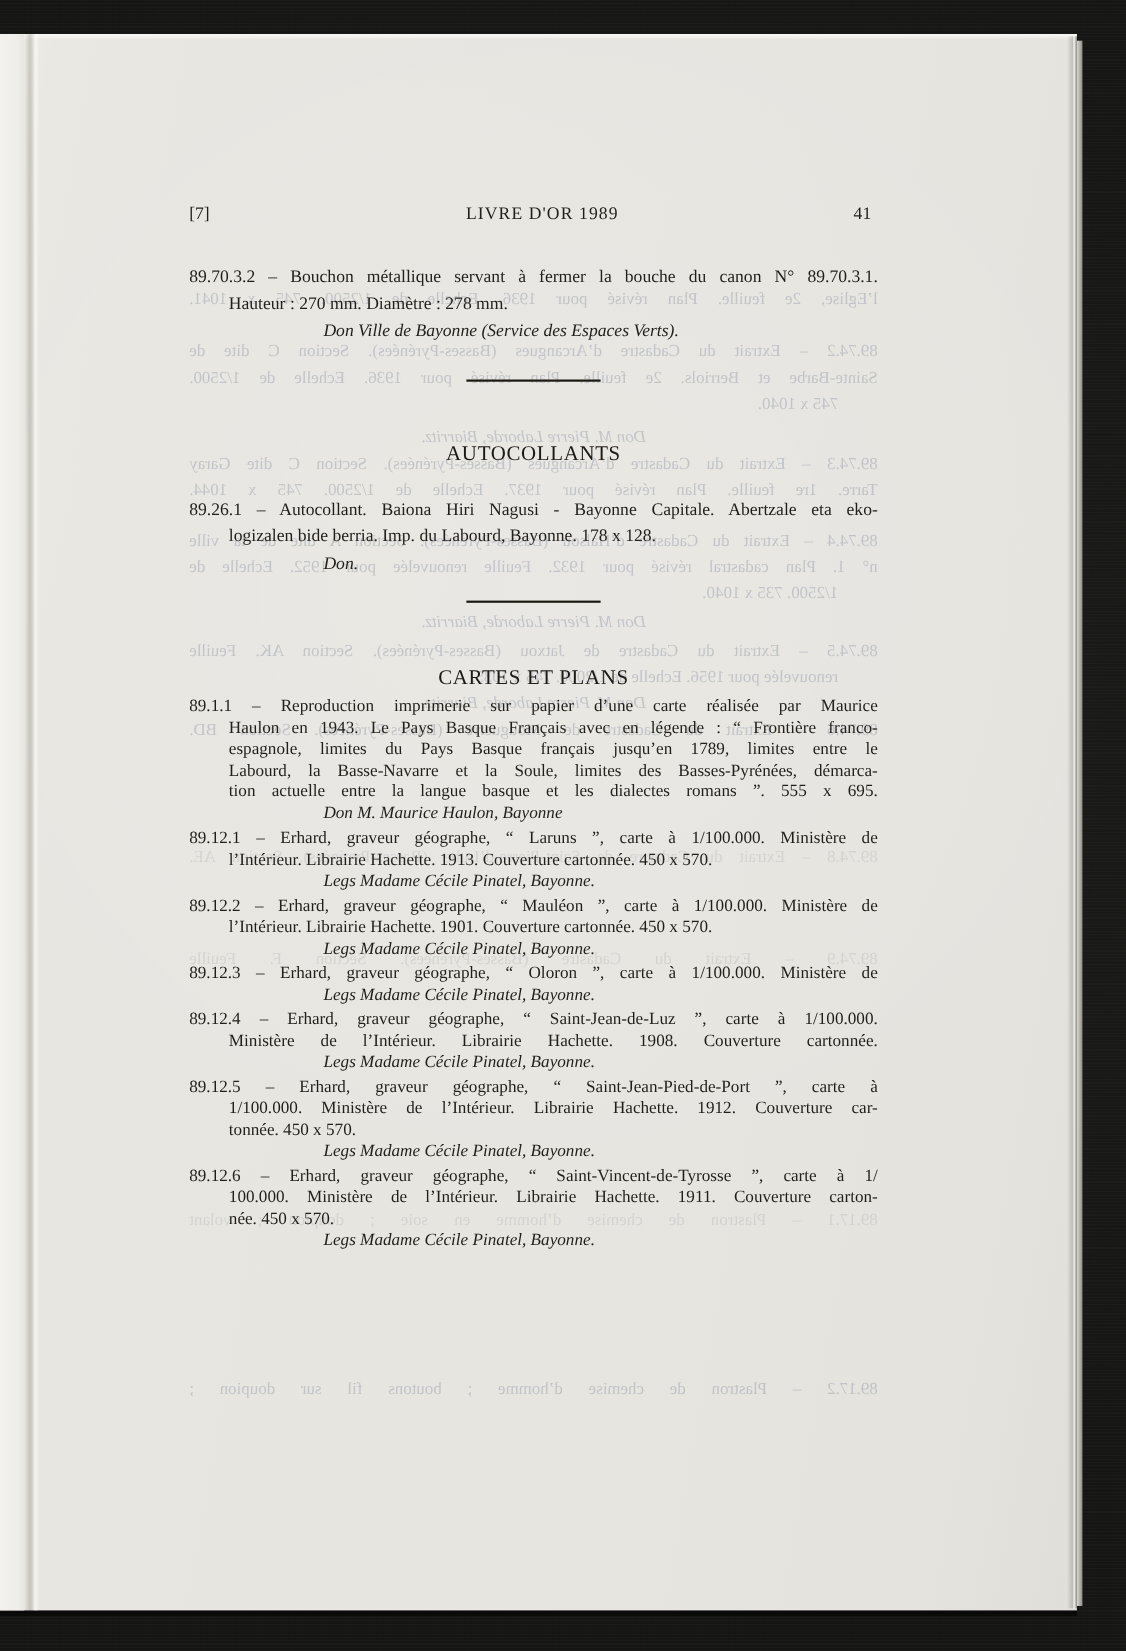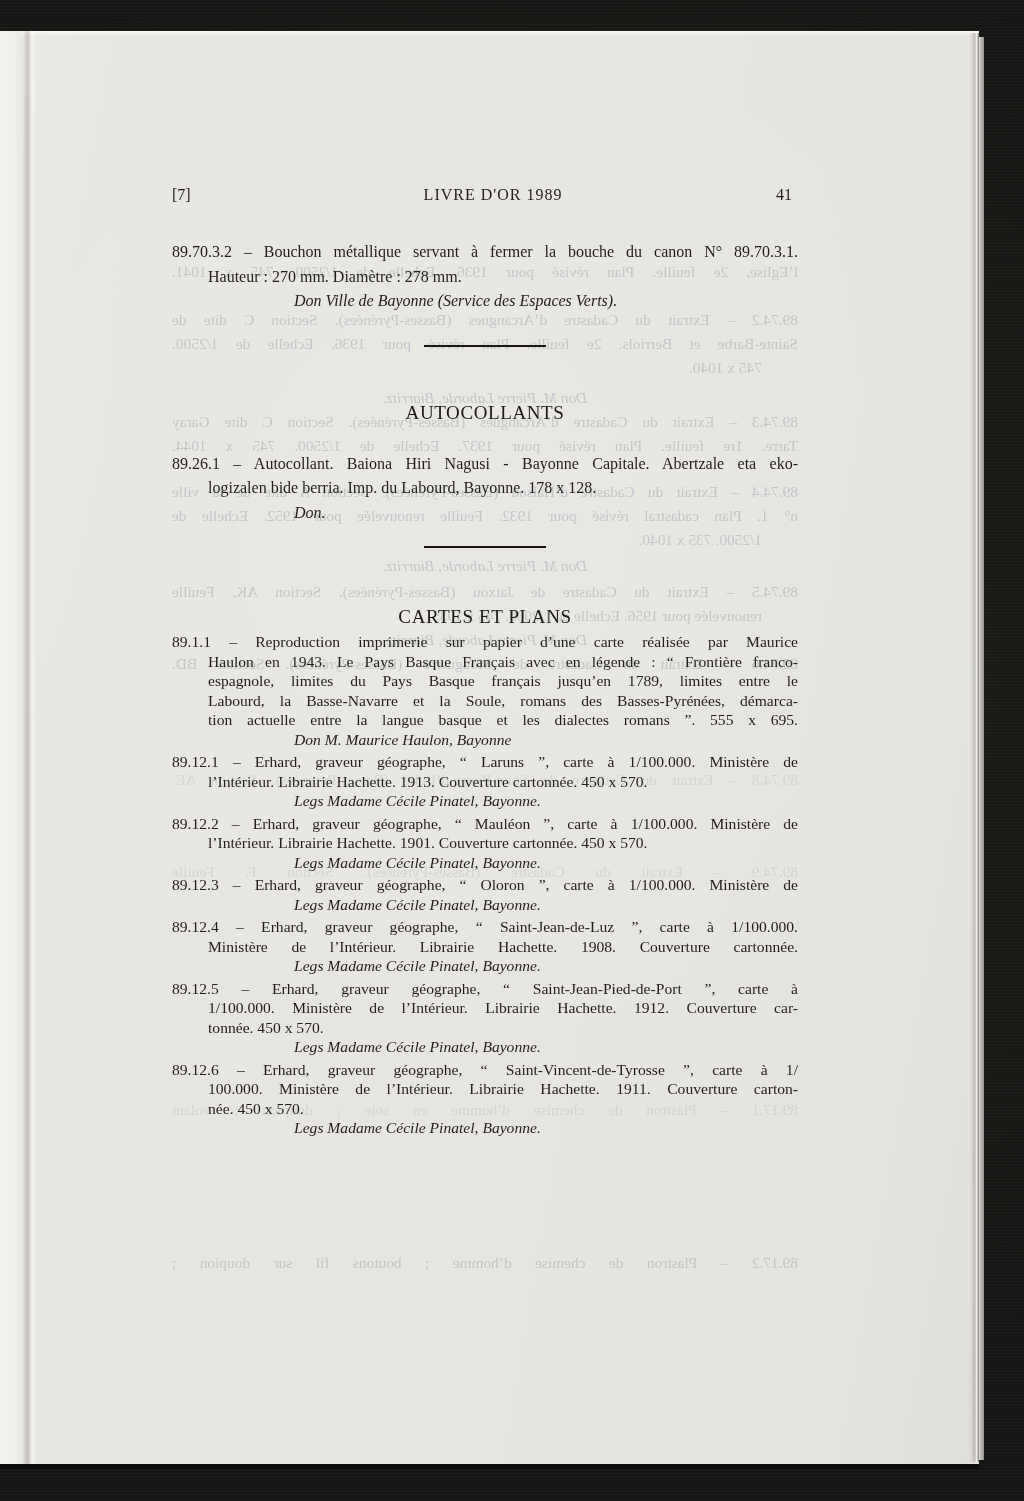--- a/index.html
+++ b/index.html
@@ -121,21 +121,21 @@
               <div class="credit">Don.</div>
             </div>
           </div>
           <div class="section sec-cartes">
             <div class="rule"></div>
             <div class="sec-heading">CARTES ET PLANS</div>
             <div class="entry">
               <div class="line">89.1.1 – Reproduction imprimerie sur papier d’une carte réalisée par Maurice</div>
               <div class="line cont">Haulon en 1943. Le Pays Basque Français avec en légende : “ Frontière franco-</div>
               <div class="line cont">espagnole, limites du Pays Basque français jusqu’en 1789, limites entre le</div>
-              <div class="line cont">Labourd, la Basse-Navarre et la Soule, romans des Basses-Pyrénées, démarca-</div>
+              <div class="line cont">Labourd, la Basse-Navarre et la Soule, limites des Basses-Pyrénées, démarca-</div>
               <div class="line cont">tion actuelle entre la langue basque et les dialectes romans ”. 555 x 695.</div>
               <div class="credit">Don M. Maurice Haulon, Bayonne</div>
             </div>
             <div class="entry">
               <div class="line">89.12.1 – Erhard, graveur géographe, “ Laruns ”, carte à 1/100.000. Ministère de</div>
               <div class="line cont plain">l’Intérieur. Librairie Hachette. 1913. Couverture cartonnée. 450 x 570.</div>
               <div class="credit">Legs Madame Cécile Pinatel, Bayonne.</div>
             </div>
             <div class="entry">
               <div class="line">89.12.2 – Erhard, graveur géographe, “ Mauléon ”, carte à 1/100.000. Ministère de</div>

